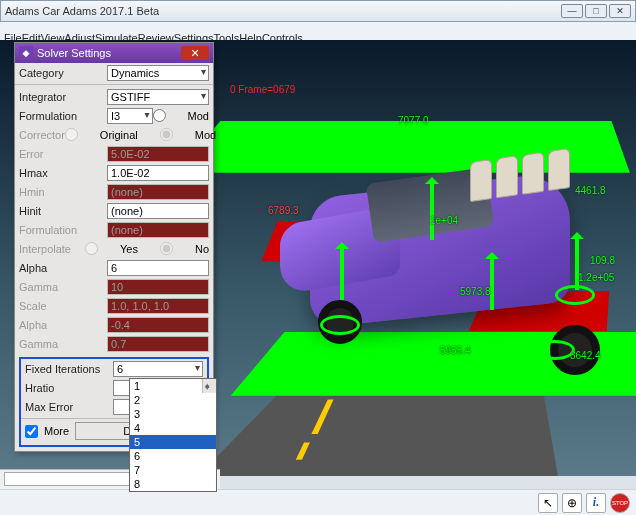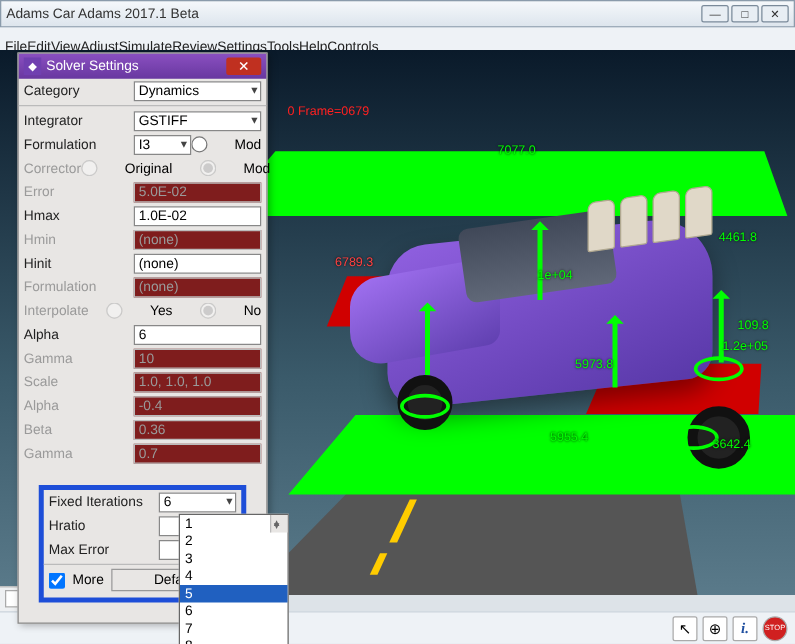--- a/index.html
+++ b/index.html
@@ -40,21 +40,21 @@
 .row{display:flex;align-items:center;height:19px;padding:0 4px}
 .row .lbl{width:88px;color:#222}
 .row.dim .lbl,.row.dim .val{color:#9a9a9a}
 .row .val{flex:1;height:16px;background:#fff;border:1px solid #888;padding:0 3px;line-height:14px;display:flex;align-items:center;overflow:hidden}
 .row.dim .val{background:#7f1d1d;border-color:#bbb}
 .row .sel{flex:1;height:16px;background:#fff;border:1px solid #888;display:flex;align-items:center;padding:0 3px;position:relative}
 .row .sel::after{content:"▾";position:absolute;right:2px;top:0;font-size:10px;color:#444}
 .row .radio{flex:1;display:flex;align-items:center;gap:22px;font-size:10px}
 .row .radio input{margin:0}
 .sep{height:1px;background:#bbb;margin:2px 0}
-.redbox{border:4px solid #1d4ed8;margin:16px;padding-bottom:4px}
+.redbox{border:2px solid #1d4ed8;margin:4px;padding-bottom:4px}
 .morebar{display:flex;align-items:center;height:20px;padding:0 4px;gap:6px}
 .morebar .btn{flex:1;height:18px;background:#e8e6e4;border:1px solid #999;text-align:center;line-height:16px}
 .dropdown{position:absolute;left:108px;top:0;width:88px;background:#fff;border:1px solid #666;z-index:20}
 .dropdown div{padding:1px 4px;height:14px;line-height:12px}
 .dropdown div.hl{background:#2060c0;color:#fff}
 .scrollhint{position:absolute;right:0;top:0;bottom:0;width:14px;background:#e8e6e4;border-left:1px solid #bbb}
 .scrollhint::before{content:"▴";position:absolute;top:0;left:2px;font-size:9px;color:#666}
 .scrollhint::after{content:"▾";position:absolute;bottom:0;left:2px;font-size:9px;color:#666}
 .yaxis{position:absolute;left:150px;top:443px;color:#00c000;font-size:10px}
 .searchbar{position:absolute;left:0;bottom:26px;width:220px;height:20px;border-top:1px solid #bbb;background:#eef0f2}
@@ -211,24 +211,20 @@
     </div>
   <div class="row dim">
       <div class="lbl">Scale</div>
       <div class="val">1.0, 1.0, 1.0</div>
     </div>
   <div class="row dim">
       <div class="lbl">Alpha</div>
       <div class="val">-0.4</div>
     </div>
   <div class="row dim">
-      <div class="lbl">Beta</div>
-      <div class="val">0.36</div>
-    </div>
-  <div class="row dim">
       <div class="lbl">Gamma</div>
       <div class="val">0.7</div>
     </div>
 
   <div class="redbox">
     <div class="row" style="position:relative">
         <div class="lbl">Fixed Iterations</div>
         <div class="sel">
           <span>6</span>
         </div>

